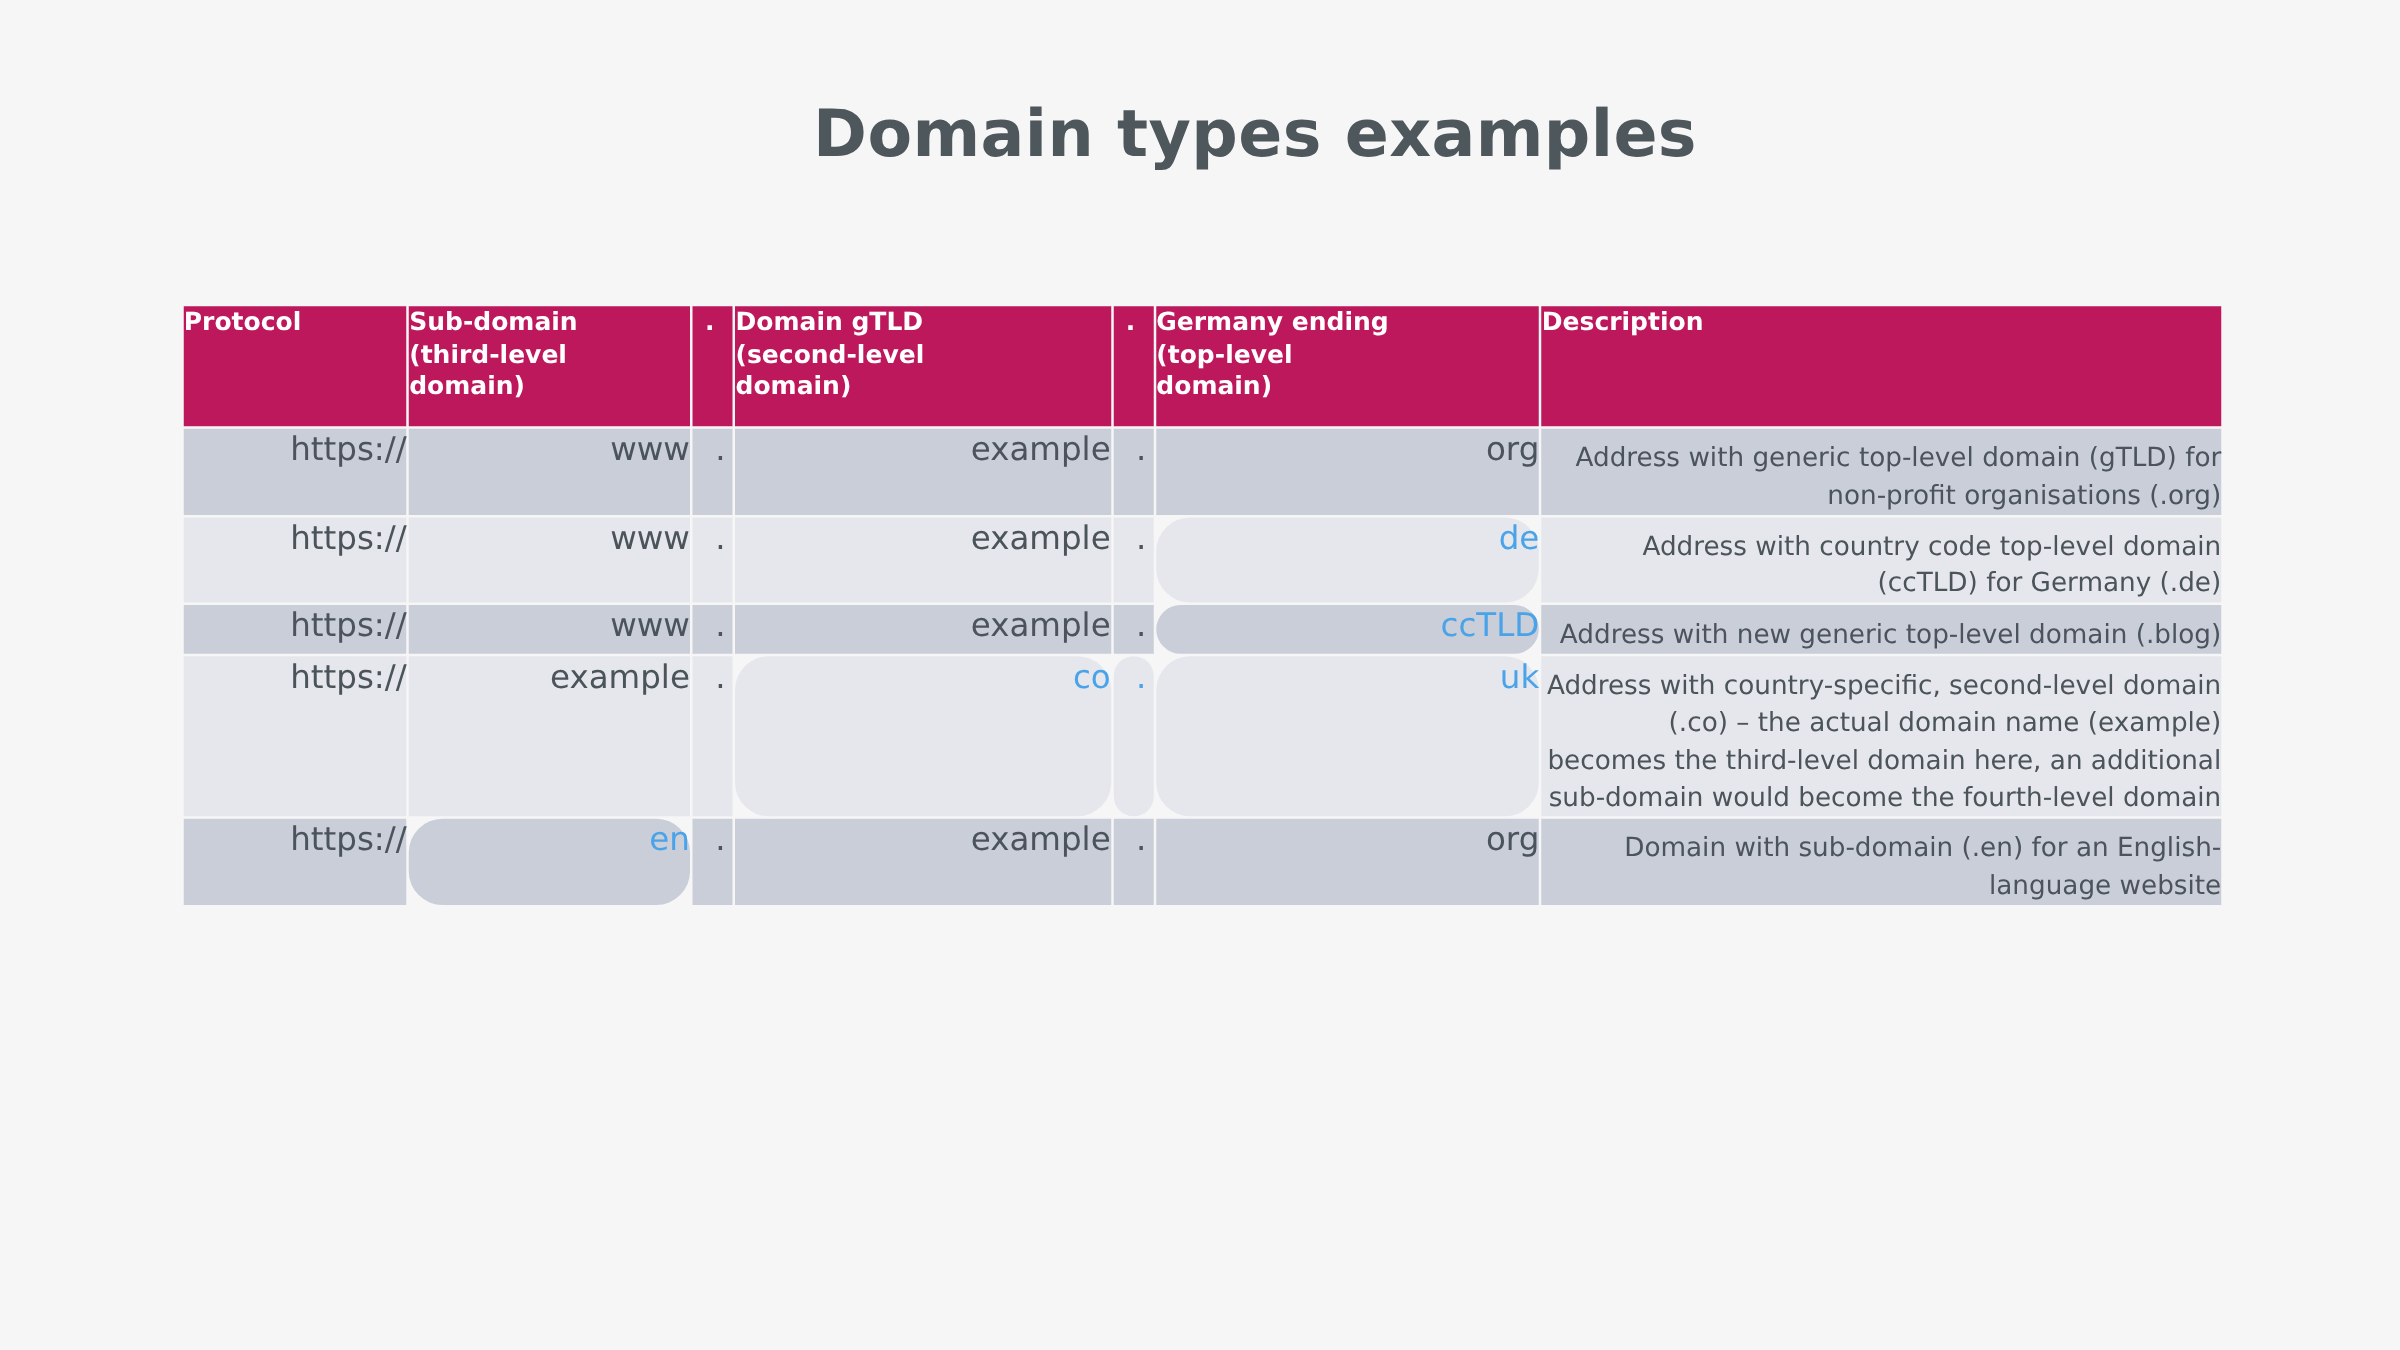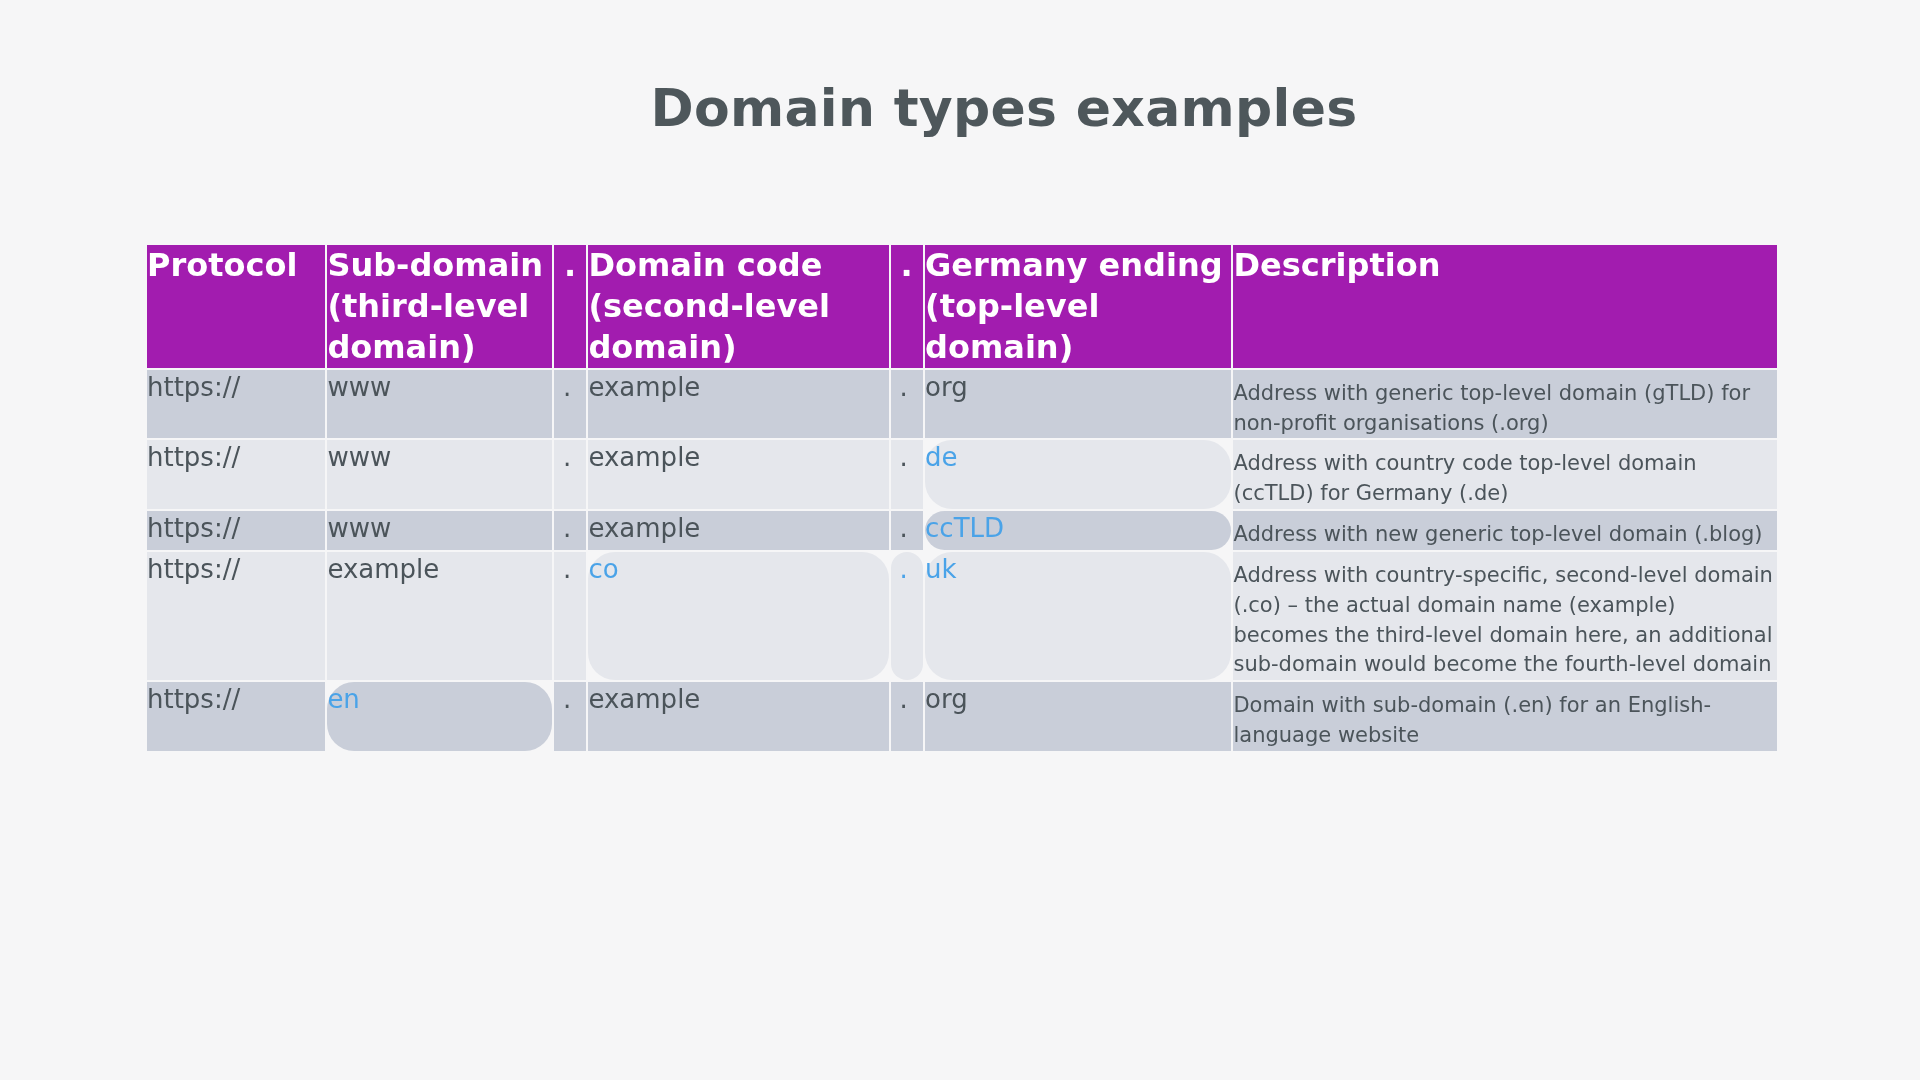--- a/index.html
+++ b/index.html
@@ -53,24 +53,24 @@
 
   table.domain-table th,
   table.domain-table td {
     padding: 0;
     margin: 0;
     vertical-align: top;
   }
 
   
   thead th {
-    background: #a21caf;
+    background: #be185d;
     color: #ffffff;
     font-weight: bold;
-    font-size: 32px;
+    font-size: 20px;
     line-height: 1.28;
     text-align: left;
     padding: 13px 14px 16px 14px;
     font-family: "DejaVu Sans", sans-serif;
     height: 96px;
     box-sizing: border-box;
   }
   thead th.dot-col {
     padding-left: 10px;
     padding-right: 6px;
@@ -78,20 +78,21 @@
 
   
   tbody td {
     font-size: 26px;
     color: #4b545a;
     line-height: 1.32;
     padding: 12px 14px 14px 14px;
     font-family: "DejaVu Sans", sans-serif;
     font-weight: normal;
     box-sizing: border-box;
+    text-align: right;
   }
   tbody td.dot-col {
     padding-left: 9px;
     padding-right: 6px;
   }
   tbody td.desc {
     font-size: 21px;
     line-height: 1.42;
     padding-top: 9px;
     color: #4b545a;
@@ -149,21 +150,21 @@
           </th>
           <th>
             <span>Sub-domain</span><br>
             <span>(third-level</span><br>
             <span>domain)</span>
           </th>
           <th class="dot-col">
             <span>.</span>
           </th>
           <th>
-            <span>Domain code</span><br>
+            <span>Domain gTLD</span><br>
             <span>(second-level</span><br>
             <span>domain)</span>
           </th>
           <th class="dot-col">
             <span>.</span>
           </th>
           <th>
             <span>Germany ending</span><br>
             <span>(top-level</span><br>
             <span>domain)</span>

